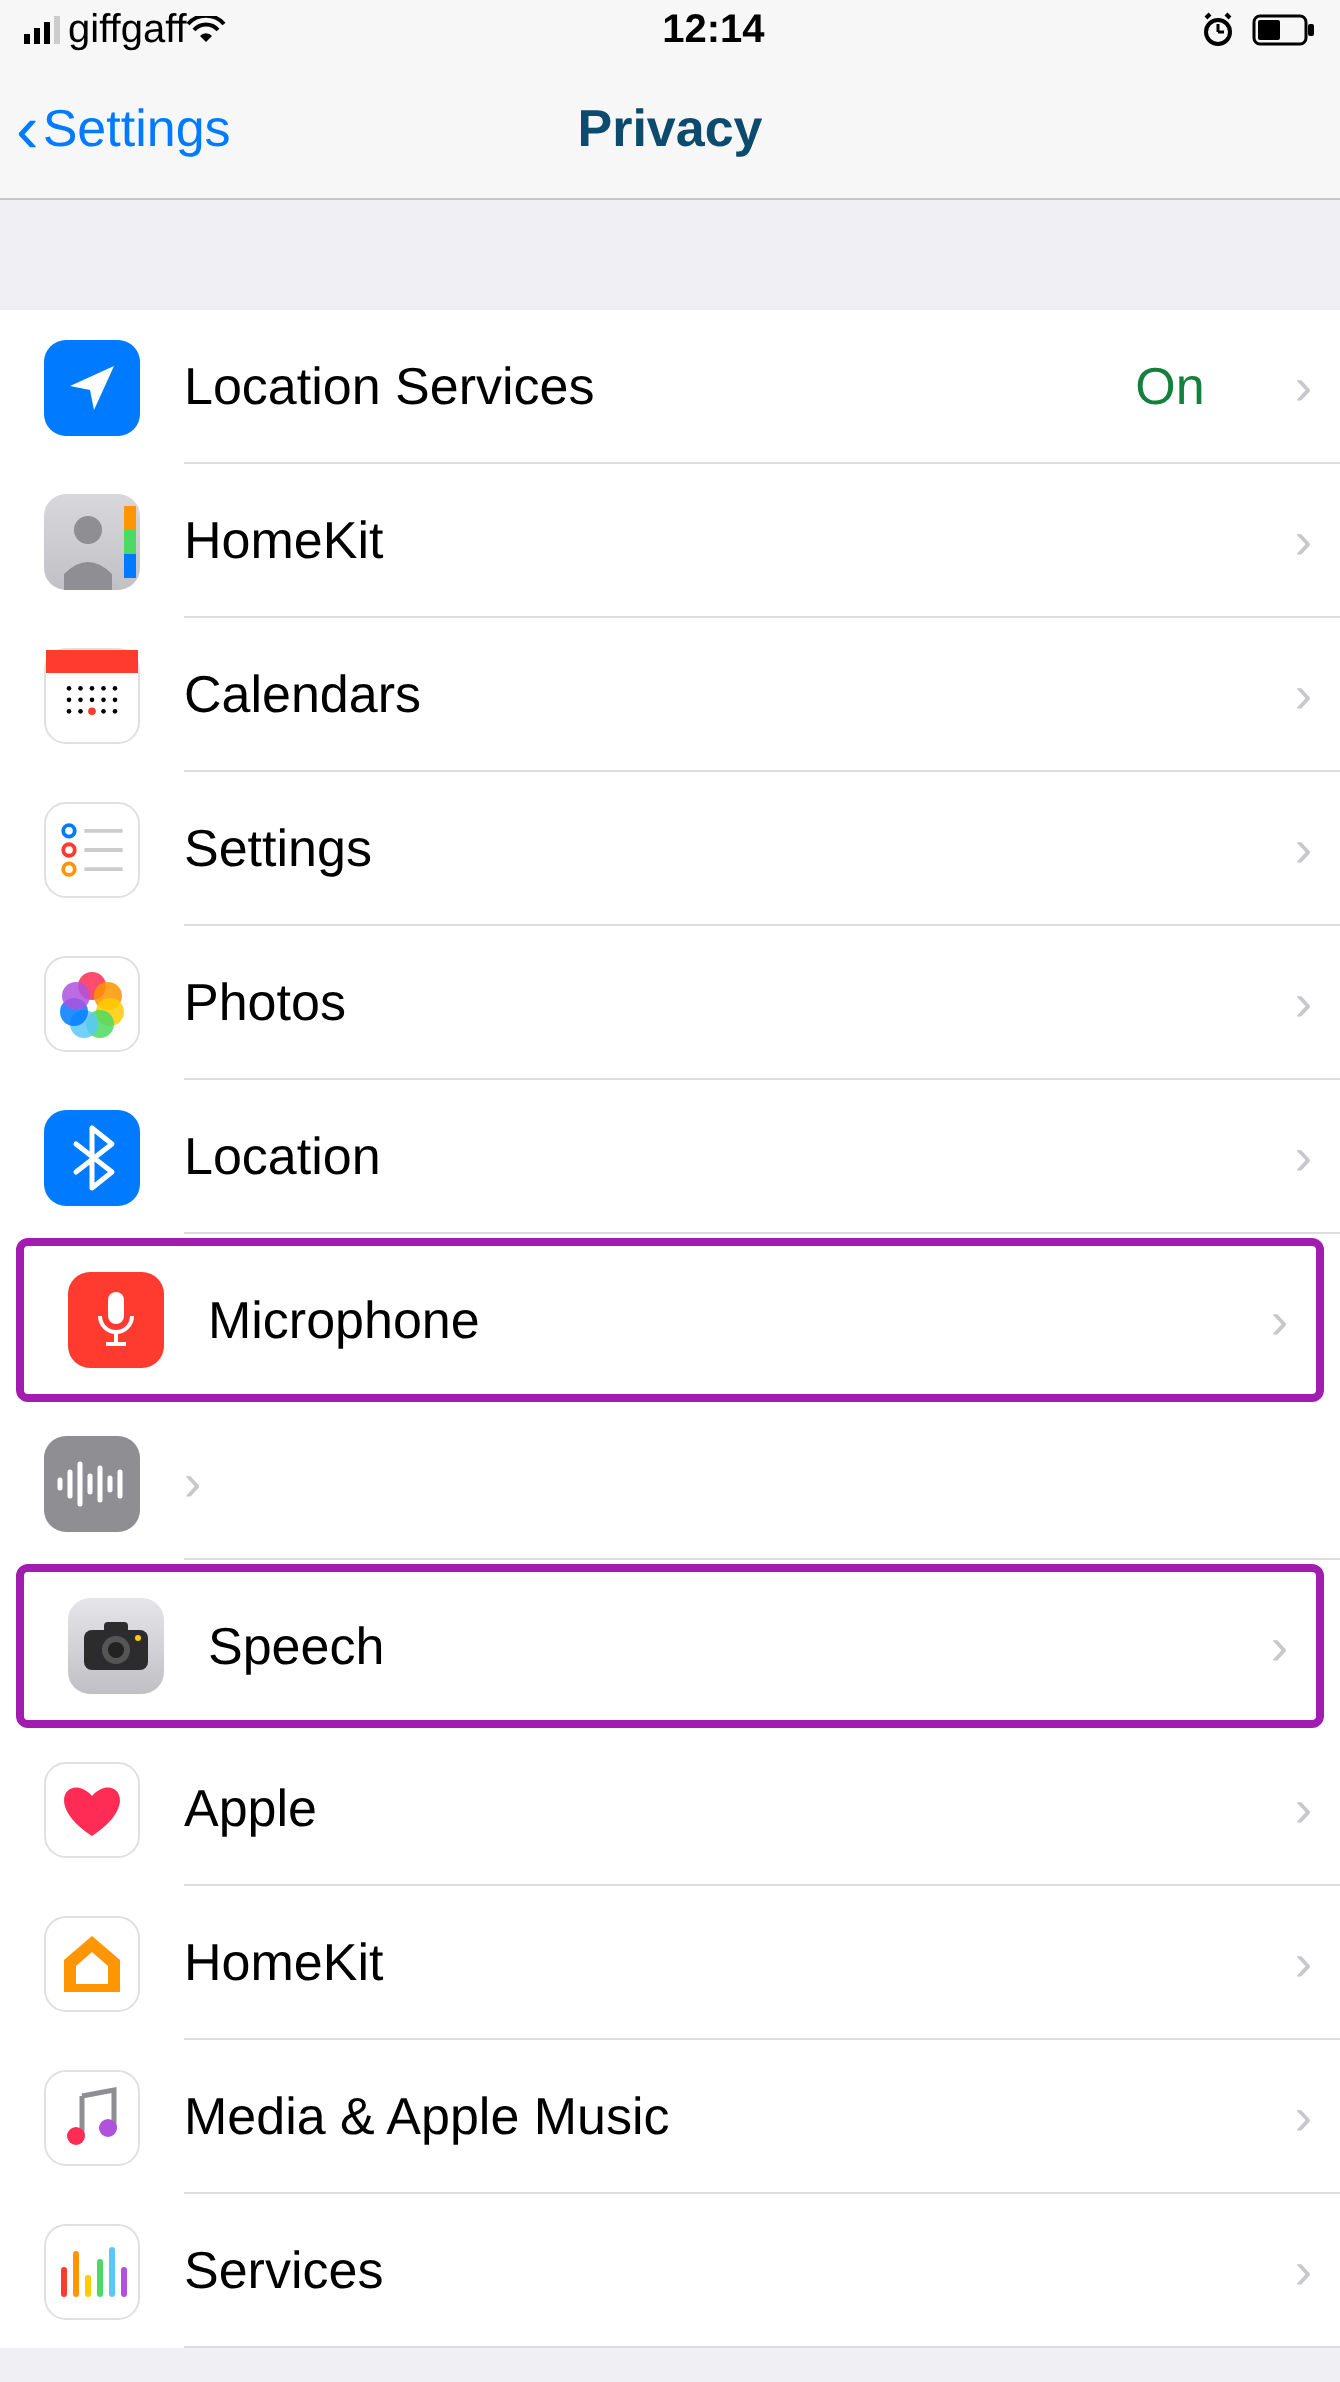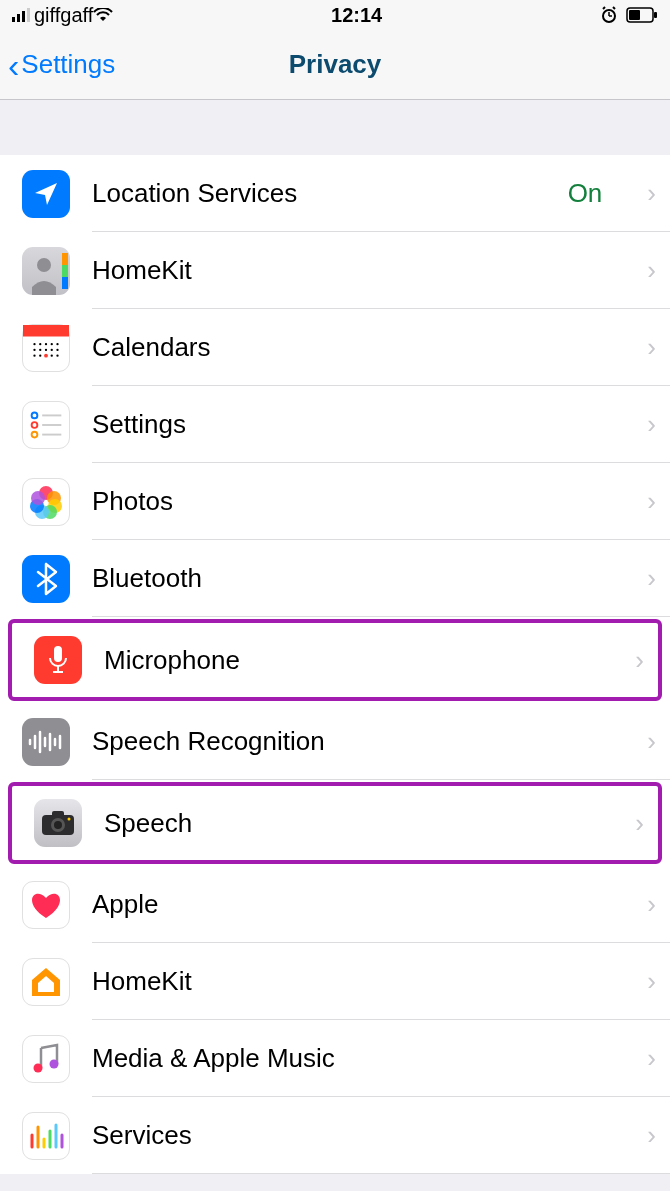--- a/index.html
+++ b/index.html
@@ -255,21 +255,21 @@
     </div>
   </div>
 
   <div class="row">
     <div class="icon-box bg-blue">
       <svg width="28" height="34" viewBox="0 0 28 34">
           <path d="M14 2 L14 32 L24 24 L6 10 M14 2 L24 10 L6 24" stroke="#fff" stroke-width="2.5" fill="none" stroke-linejoin="round" stroke-linecap="round"></path>
         </svg>
     </div>
     <div class="row-inner">
-      <span class="row-label">Bluetooth</span>
+      <span class="row-label">Location</span>
       <span class="chevron">›</span>
     </div>
   </div>
 
   <div class="row highlight">
     <div class="icon-box bg-orange">
       <svg width="26" height="34" viewBox="0 0 26 34">
           <rect x="9" y="3" width="8" height="16" rx="4" fill="#fff"></rect>
           <path d="M5 15 A8 8 0 0 0 21 15" stroke="#fff" stroke-width="2" fill="none"></path>
           <line x1="13" y1="23" x2="13" y2="29" stroke="#fff" stroke-width="2"></line>
@@ -290,21 +290,20 @@
             <line x1="9" y1="6" x2="9" y2="18"></line>
             <line x1="14" y1="2" x2="14" y2="22"></line>
             <line x1="19" y1="8" x2="19" y2="16"></line>
             <line x1="24" y1="4" x2="24" y2="20"></line>
             <line x1="29" y1="9" x2="29" y2="15"></line>
             <line x1="34" y1="6" x2="34" y2="18"></line>
           </g>
         </svg>
     </div>
     <div class="row-inner">
-      <span class="row-label">Speech Recognition</span>
       <span class="chevron">›</span>
     </div>
   </div>
 
   <div class="row highlight">
     <div class="icon-box bg-lightgray">
       <svg width="36" height="28" viewBox="0 0 36 28">
           <rect x="2" y="6" width="32" height="20" rx="4" fill="#2c2c2e"></rect>
           <rect x="12" y="2" width="12" height="6" rx="2" fill="#2c2c2e"></rect>
           <circle cx="18" cy="16" r="7" fill="#555"></circle>

